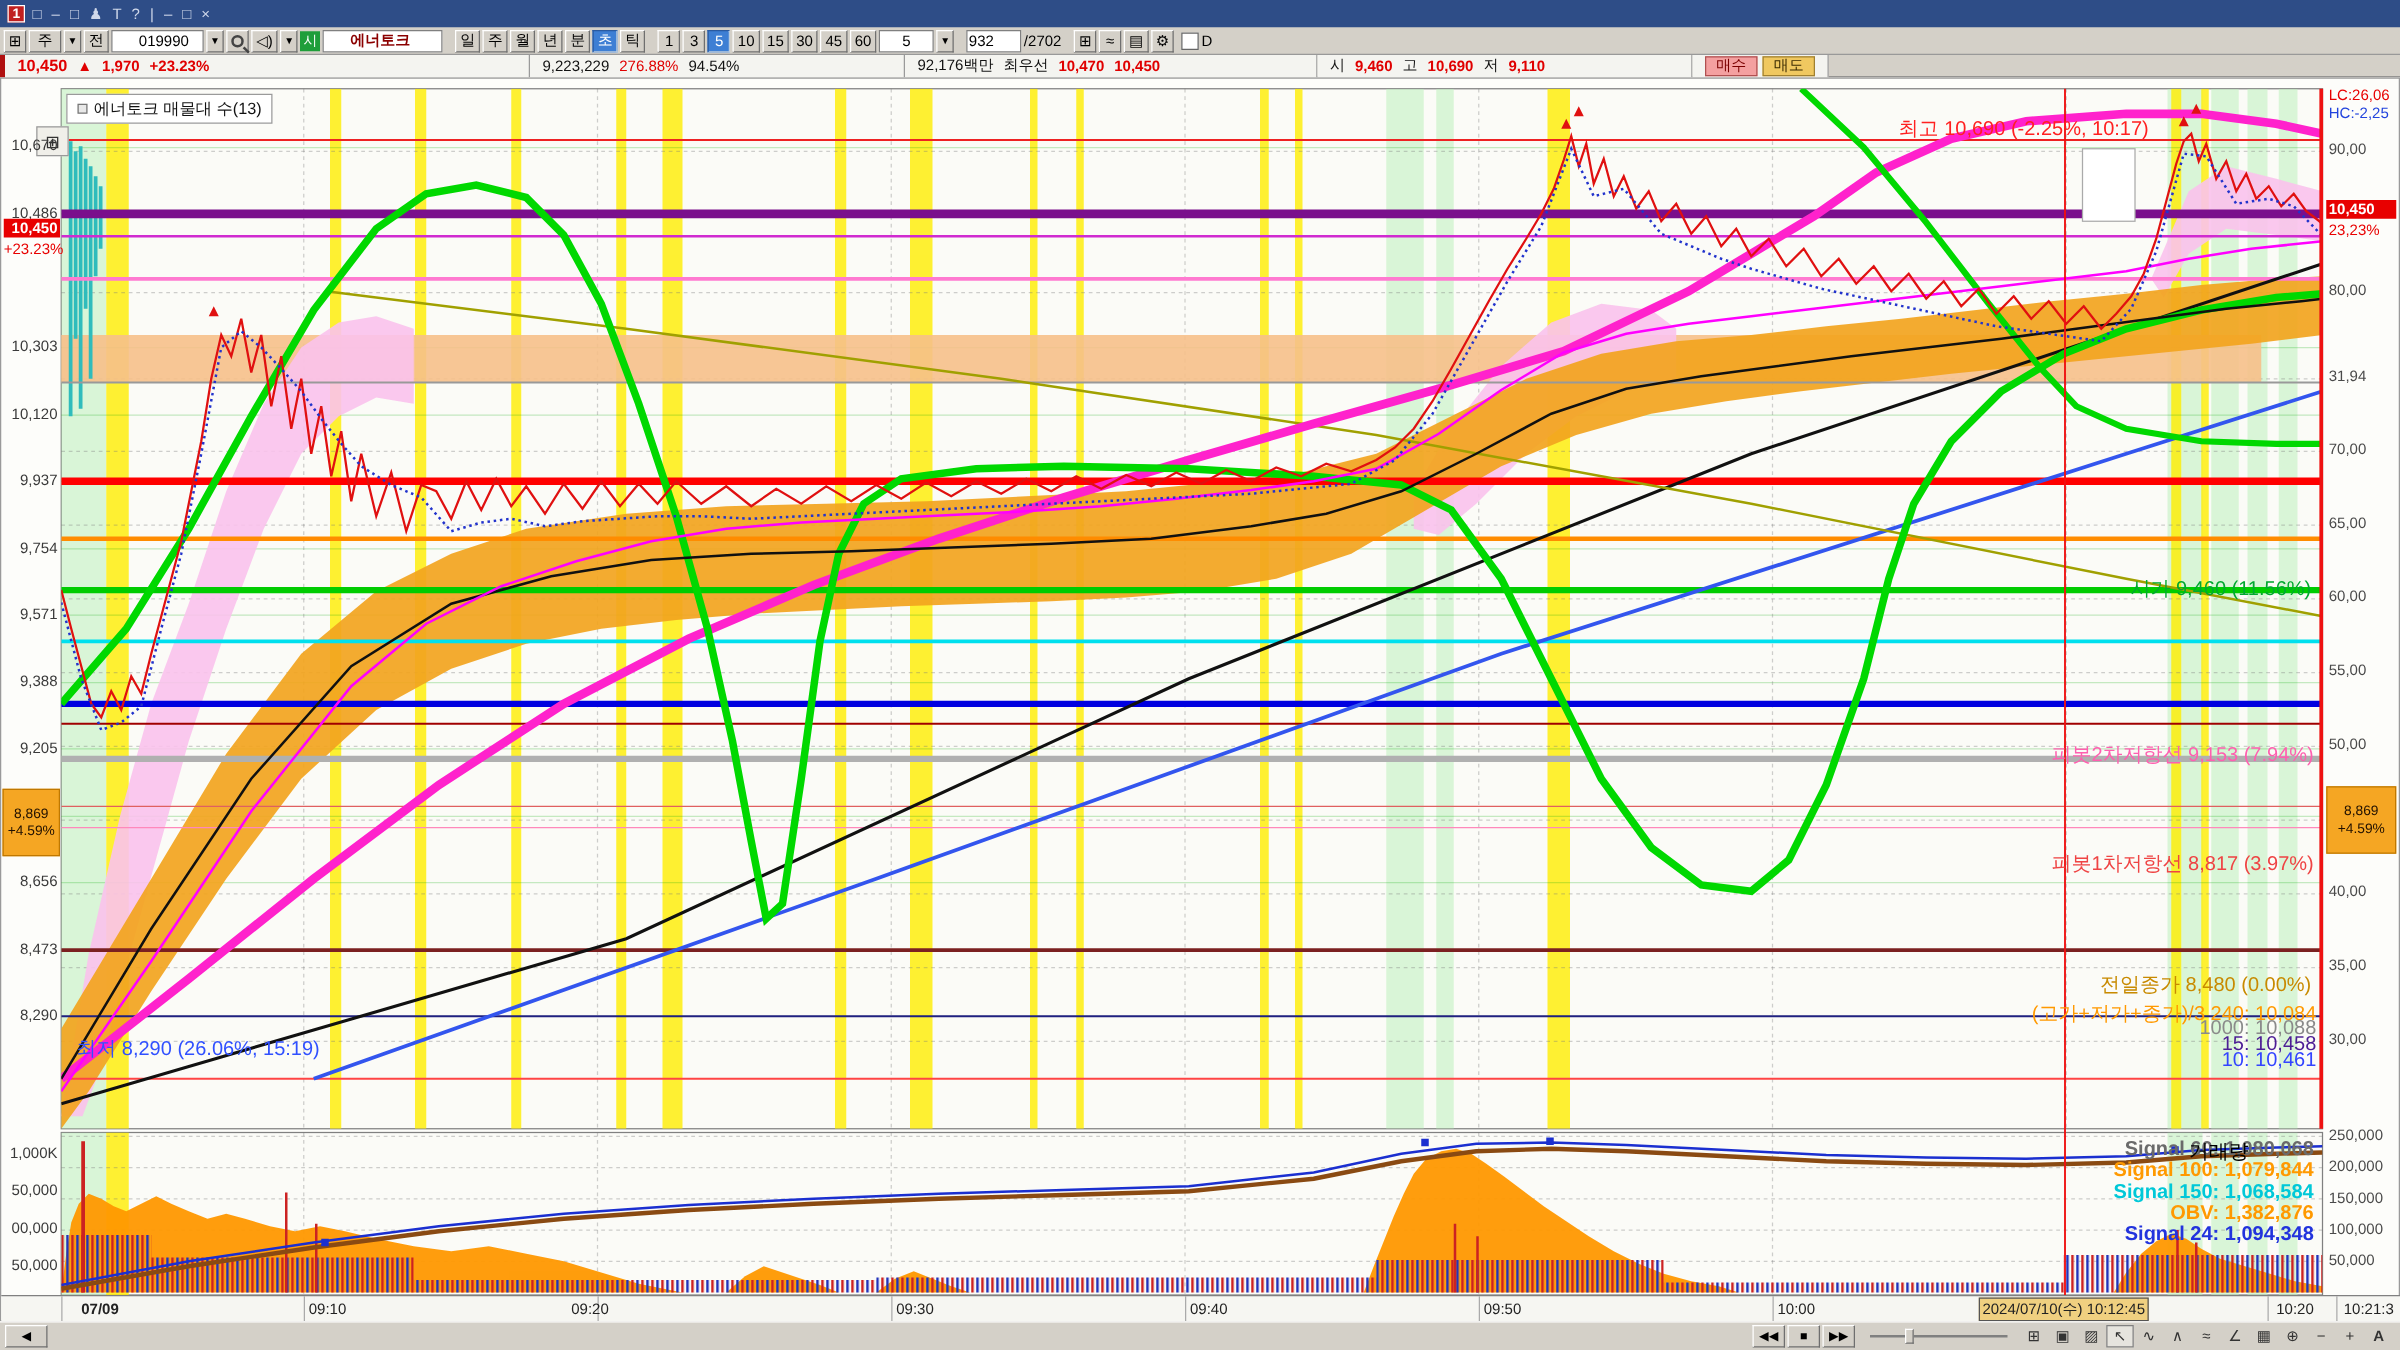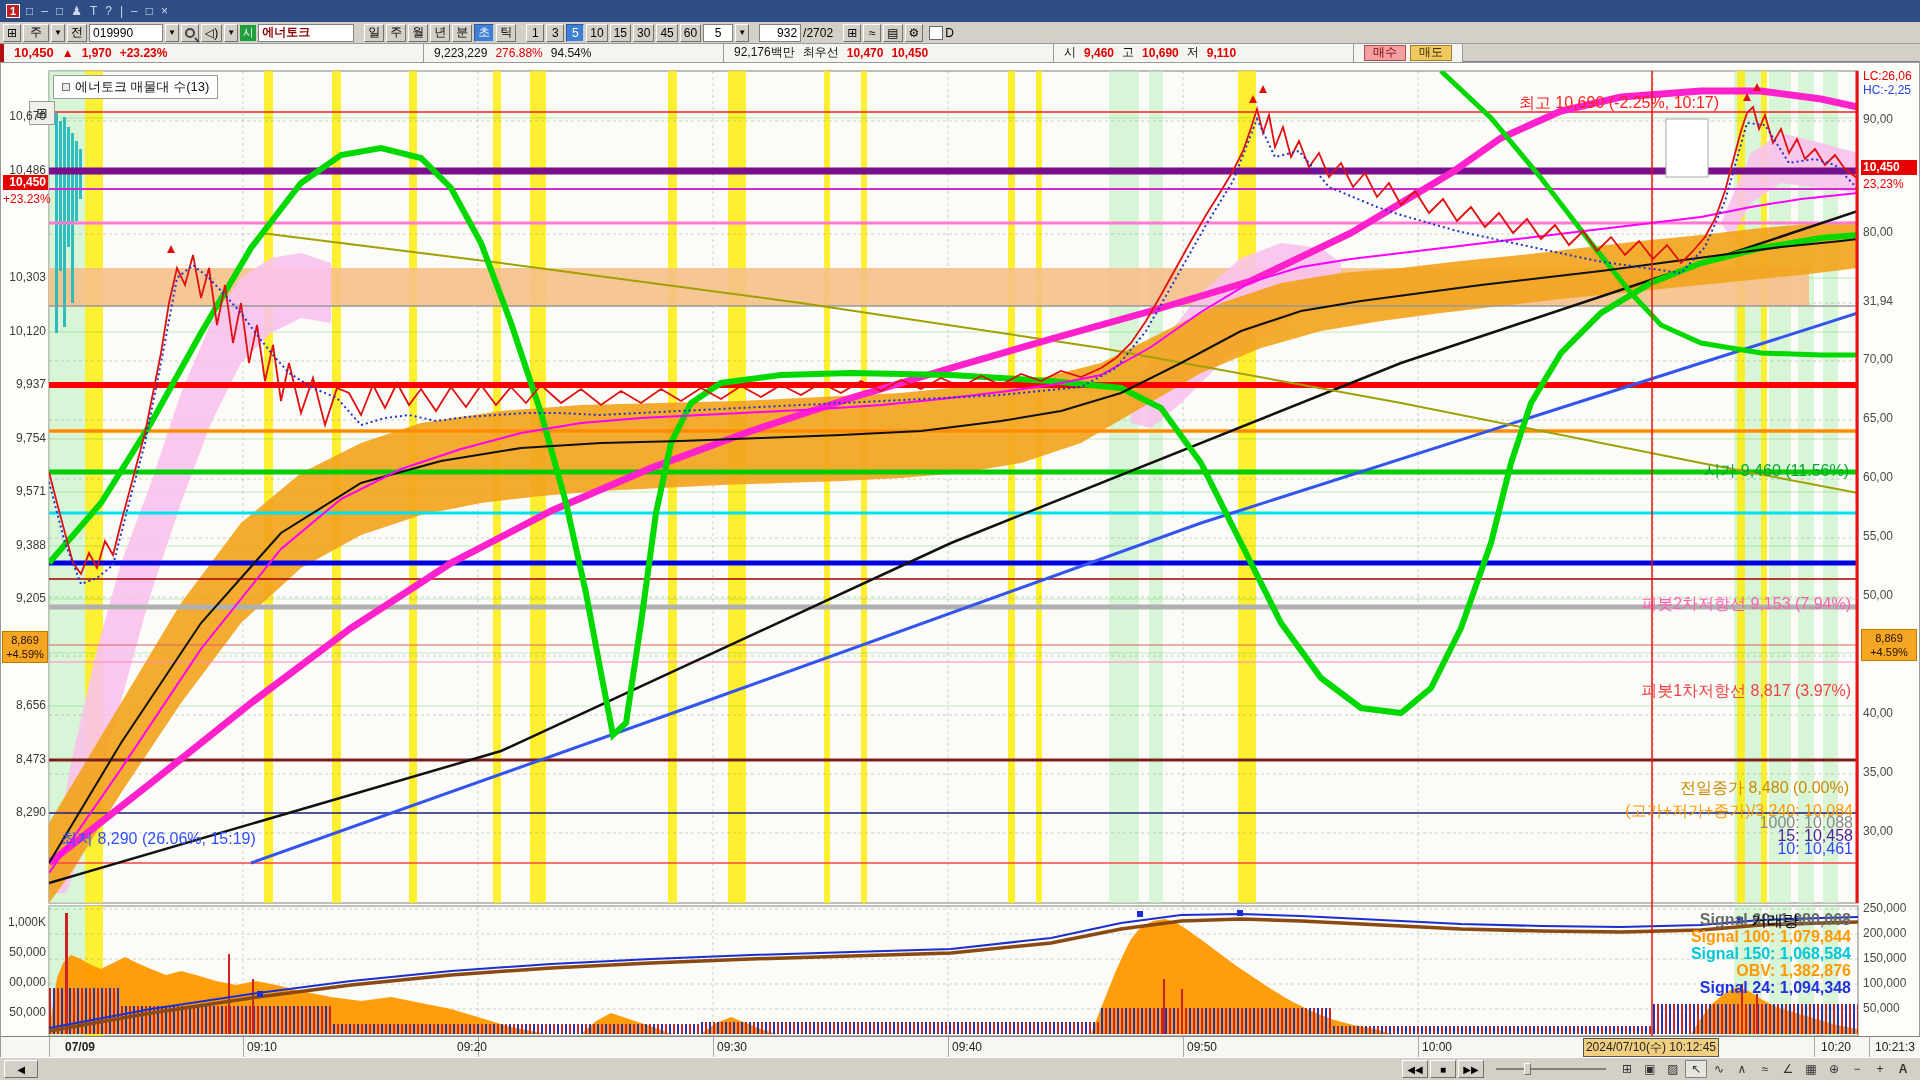--- a/index.html
+++ b/index.html
@@ -15,21 +15,21 @@
   #titlebar .wicons span { cursor:default; }
   
   #toolbar { position:absolute; top:22px; left:0; width:1920px; height:22px; background:#d4d0c8;
              display:flex; align-items:center; gap:2px; padding:1px 3px; font-size:12px;
              border-bottom:1px solid #999; }
   .tbtn { height:18px; min-width:18px; padding:0 3px; background:#d4d0c8; border:1px solid;
           border-color:#fff #6f6f6f #6f6f6f #fff; display:flex; align-items:center; justify-content:center;
           font-size:12px; color:#000; }
   .tbtn.on { background:#3e7fd4; color:#fff; border-color:#2a5aa0 #bcd #bcd #2a5aa0; }
   .tinput { height:18px; background:#fff; border:1px solid #808080; display:flex; align-items:center;
-            padding:0 3px; font-size:12px; }
+            padding:0 21px; font-size:12px; }
   .combo-ar { width:14px; height:18px; background:#d4d0c8; border:1px solid; border-color:#fff #6f6f6f #6f6f6f #fff;
             font-size:8px; display:flex; align-items:center; justify-content:center; }
   .badge-si { width:16px; height:16px; background:#1f9e3a; color:#fff; font-size:11px;
             display:flex; align-items:center; justify-content:center; }
   .mag { width:10px; height:10px; border:2px solid #444; border-radius:50%; position:relative; }
   .mag:after { content:""; position:absolute; width:6px; height:2px; background:#444;
             transform:rotate(45deg); left:7px; top:9px; }
   
   #quotebar { position:absolute; top:44px; left:0; width:1920px; height:18px; background:#d4d0c8;
               display:flex; align-items:center; font-size:12px; border-bottom:1px solid #808080; }
@@ -44,21 +44,21 @@
   
   #chart { position:absolute; top:62px; left:0; width:1920px; height:995px; background:#fdfdfa;
            border:1px solid #9a9a9a; }
   #chart svg { position:absolute; top:0; left:0; }
   .yl  { position:absolute; left:0; width:45px; text-align:right; font-size:12px; color:#3a3a3a; }
   .yr  { position:absolute; left:1862px; font-size:12px; color:#4a4a4a; }
   .pricebox { position:absolute; background:#e80000; color:#fff; font-size:12px; font-weight:bold;
               padding:0 2px; line-height:15px; }
   .pctred { position:absolute; color:#e80000; font-size:12px; }
   .bandbox { position:absolute; background:#f5a623; color:#201000; font-size:11px; line-height:14px;
-             text-align:center; padding:1px 2px; border:1px solid #c07800; }
+             text-align:center; padding:12px 2px; border:1px solid #c07800; }
   .ann { position:absolute; font-size:16px; white-space:nowrap; }
   #legendbox { position:absolute; left:52px; top:12px; height:24px; border:1px solid #9a9a9a; background:#fff;
                display:flex; align-items:center; gap:5px; padding:0 8px; font-size:13px; color:#111; }
   #legendbox .sq { width:8px; height:8px; border:1px solid #777; background:#e8e8e8; }
   #gridbtn { position:absolute; left:28px; top:38px; width:26px; height:24px; background:#f0efe9;
              border:1px solid #999; font-size:14px; display:flex; align-items:center; justify-content:center; color:#333; }
   
   #taxis { position:absolute; left:0; top:973px; width:1920px; height:22px; background:#f6f6f2;
            border-top:1px solid #808080; border-bottom:1px solid #808080; font-size:12px; color:#222; }
   #taxis .tl { position:absolute; top:3px; }

